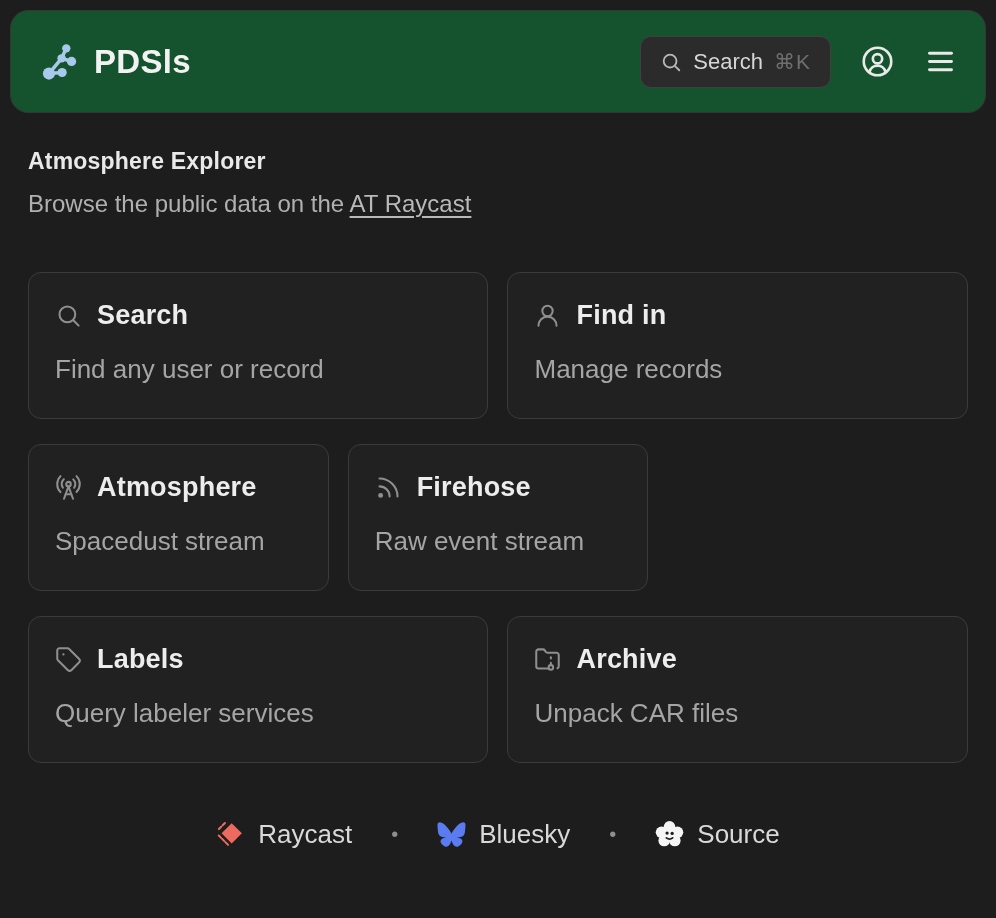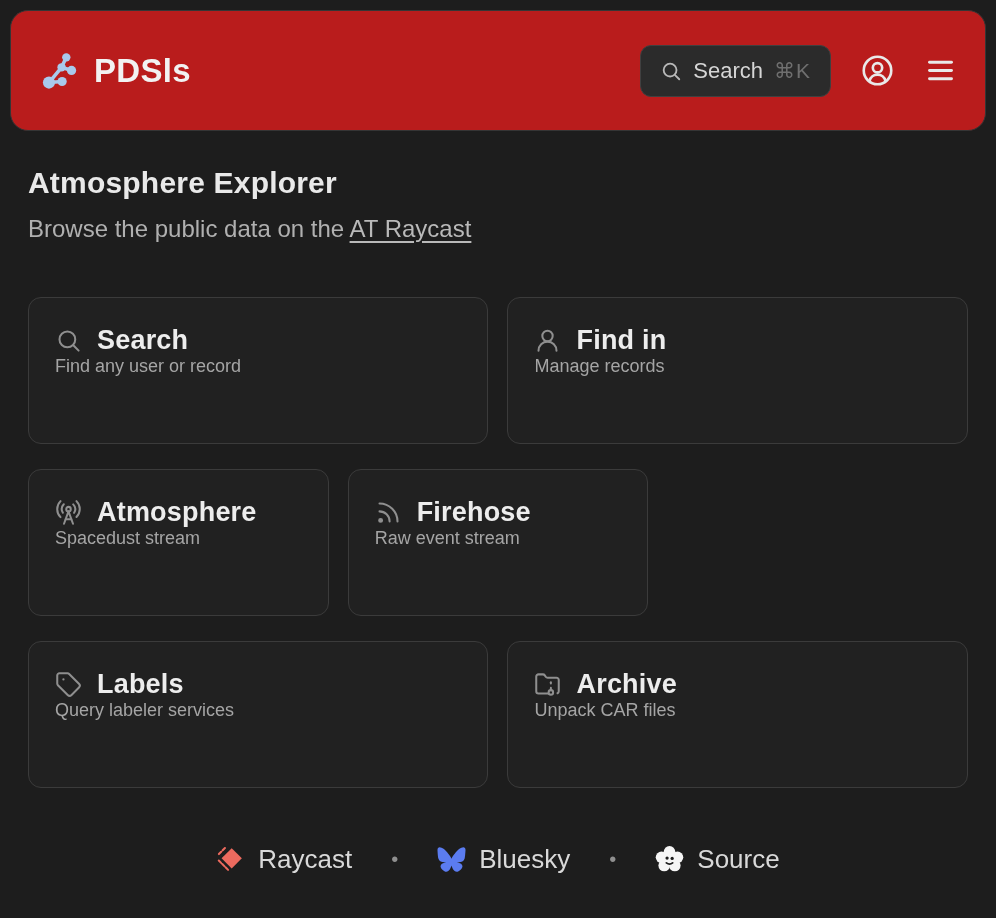--- a/index.html
+++ b/index.html
@@ -6,22 +6,22 @@
   html,body { width:996px; height:918px; }
   body {
     background:#1d1d1d;
     font-family:"Liberation Sans", sans-serif;
     color:#e8e8e8;
     overflow:hidden;
   }
   
   .topbar {
     margin:10px 10px 0 10px;
-    height:121px;
-    background:#b91c1c;
+    height:103px;
+    background:#14532d;
     border:1px solid #353535;
     border-radius:18px;
     display:flex;
     align-items:center;
     padding:0 28px;
   }
   .brand { display:flex; align-items:center; gap:13px; cursor:pointer; }
   .brand-logo { width:42px; height:42px; display:block; }
   .brand-title { font-size:33px; font-weight:700; color:#f2f2f2; letter-spacing:.3px; }
   .topbar-right { margin-left:auto; display:flex; align-items:center; gap:30px; }
@@ -35,21 +35,21 @@
     font-size:22px;
     cursor:pointer;
     font-family:inherit;
   }
   .search-btn .sicon { width:22px; height:22px; color:#b9b9b9; display:block; }
   .search-btn .kbd { color:#6f6f6f; font-size:21px; letter-spacing:1px; }
   .icon-btn { background:none; border:none; cursor:pointer; color:#e9e9e9; padding:0; display:flex; }
   .icon-btn svg { width:33px; height:33px; display:block; }
   
   .main { padding:0 28px; }
-  .page-title { margin-top:35px; font-size:30px; font-weight:700; color:#e9e9e9; letter-spacing:.2px; }
+  .page-title { margin-top:35px; font-size:23px; font-weight:700; color:#e9e9e9; letter-spacing:.2px; }
   .page-sub { margin-top:15px; font-size:24px; color:#b0b0b0; }
   .page-sub a { color:#b9b9b9; text-decoration:underline; text-underline-offset:4px; cursor:pointer; }
   .grid {
     margin-top:54px;
     display:grid;
     grid-template-columns:repeat(6, 1fr);
     gap:25px 19px;
   }
   .card {
     grid-column:span 3;
@@ -58,21 +58,21 @@
     border-radius:13px;
     padding:27px 26px 30px 26px;
     min-height:147px;
     cursor:pointer;
   }
   .card.span2 { grid-column:span 2; }
   .card-head { display:flex; align-items:center; gap:15px; }
   .card-head .cicon { width:27px; height:27px; color:#8f8f8f; display:block; flex:none; }
   .card-head .cicon svg { width:100%; height:100%; display:block; }
   .card-title { font-size:27px; font-weight:700; color:#ededed; letter-spacing:.2px; }
-  .card-sub { font-size:18px; color:#a5a5a5; }
+  .card-sub { margin-top:23px; font-size:26px; color:#a5a5a5; }
   
   .footer {
     margin-top:56px;
     display:flex;
     justify-content:center;
     align-items:center;
     gap:39px;
   }
   .flink { display:flex; align-items:center; gap:13px; cursor:pointer; color:#d9d9d9; font-size:26px; }
   .flink .ficon { width:29px; height:29px; display:block; flex:none; }

